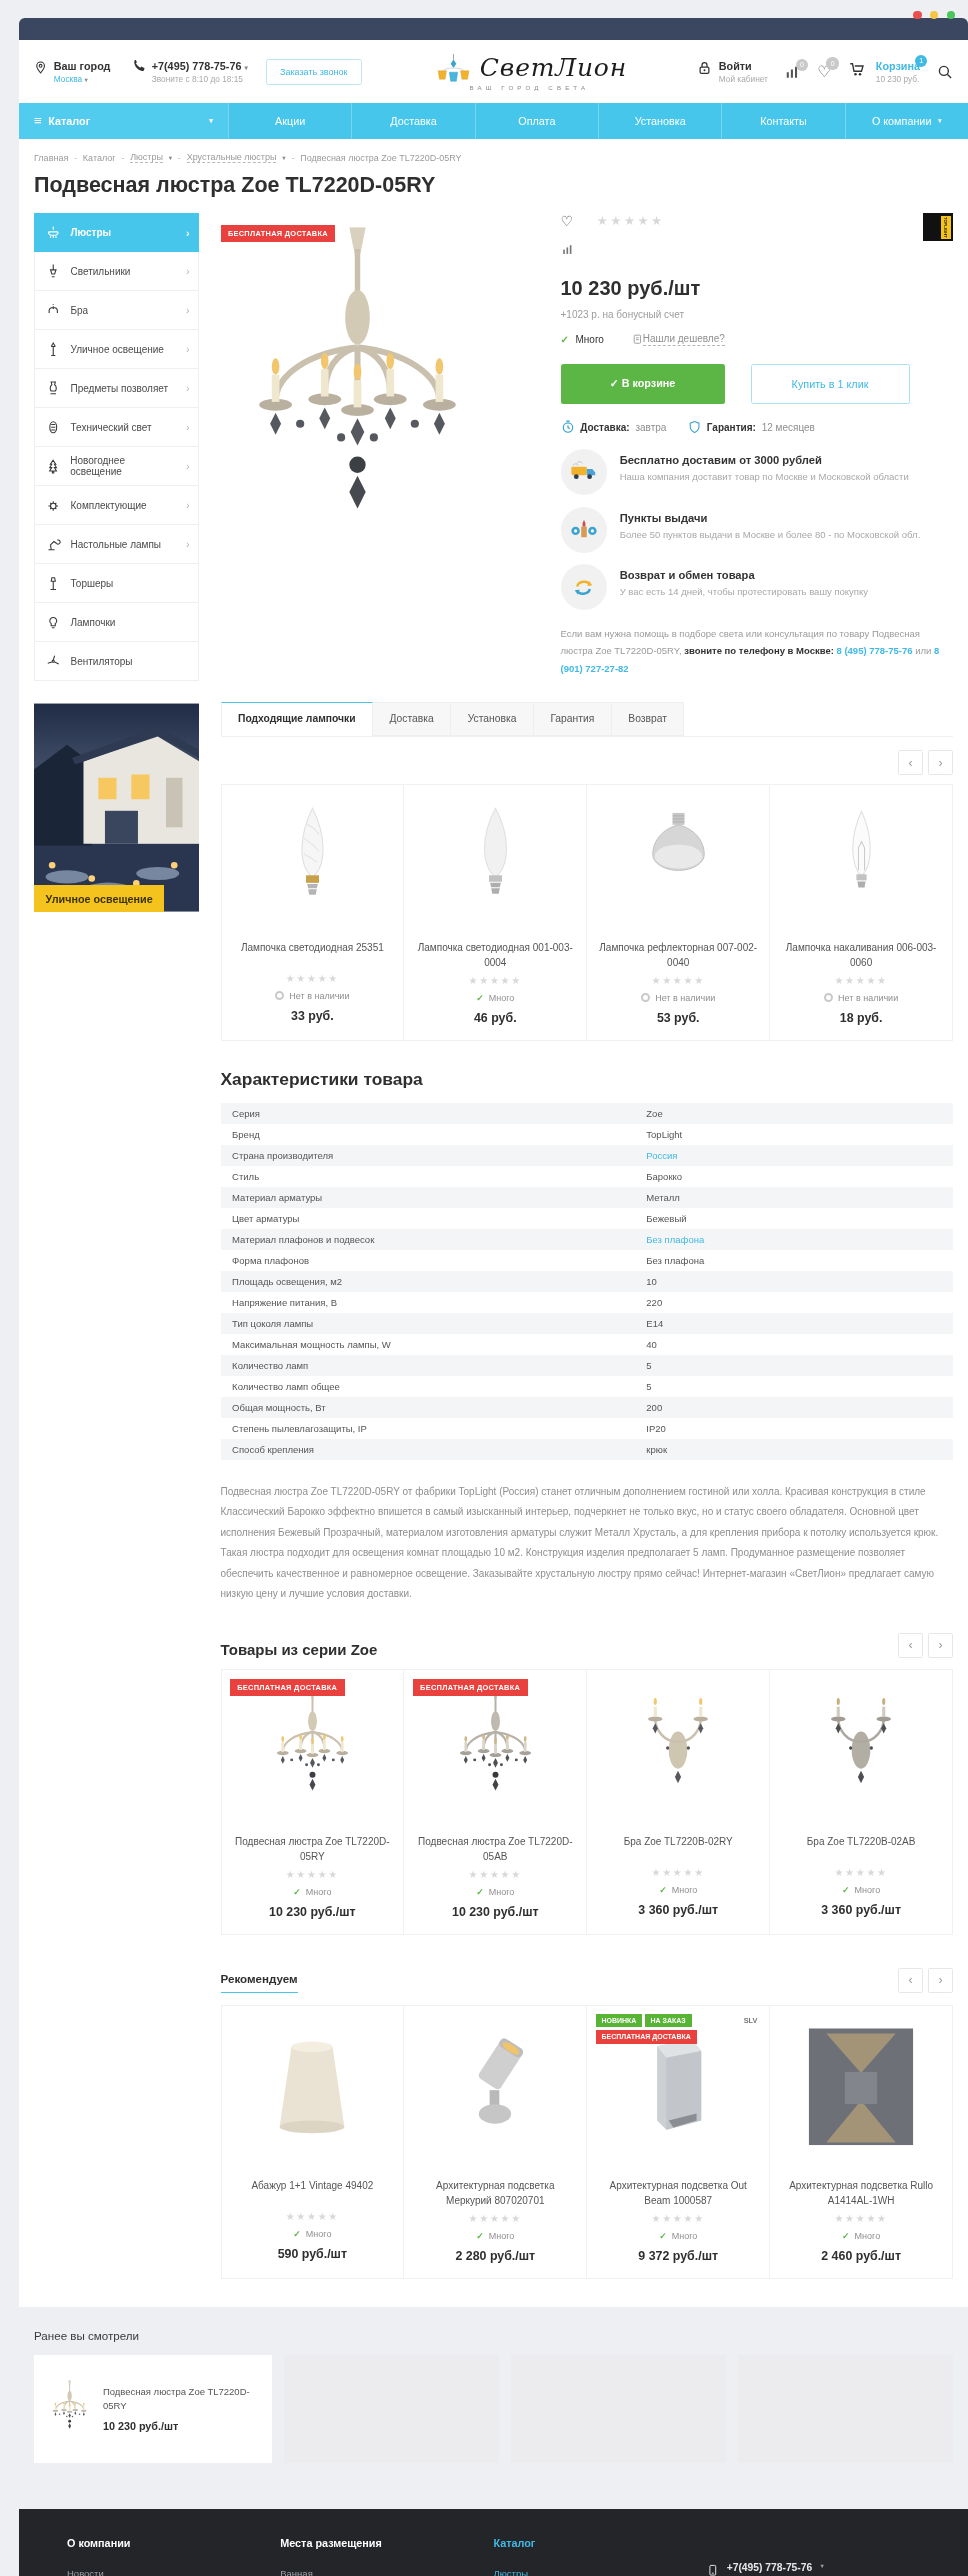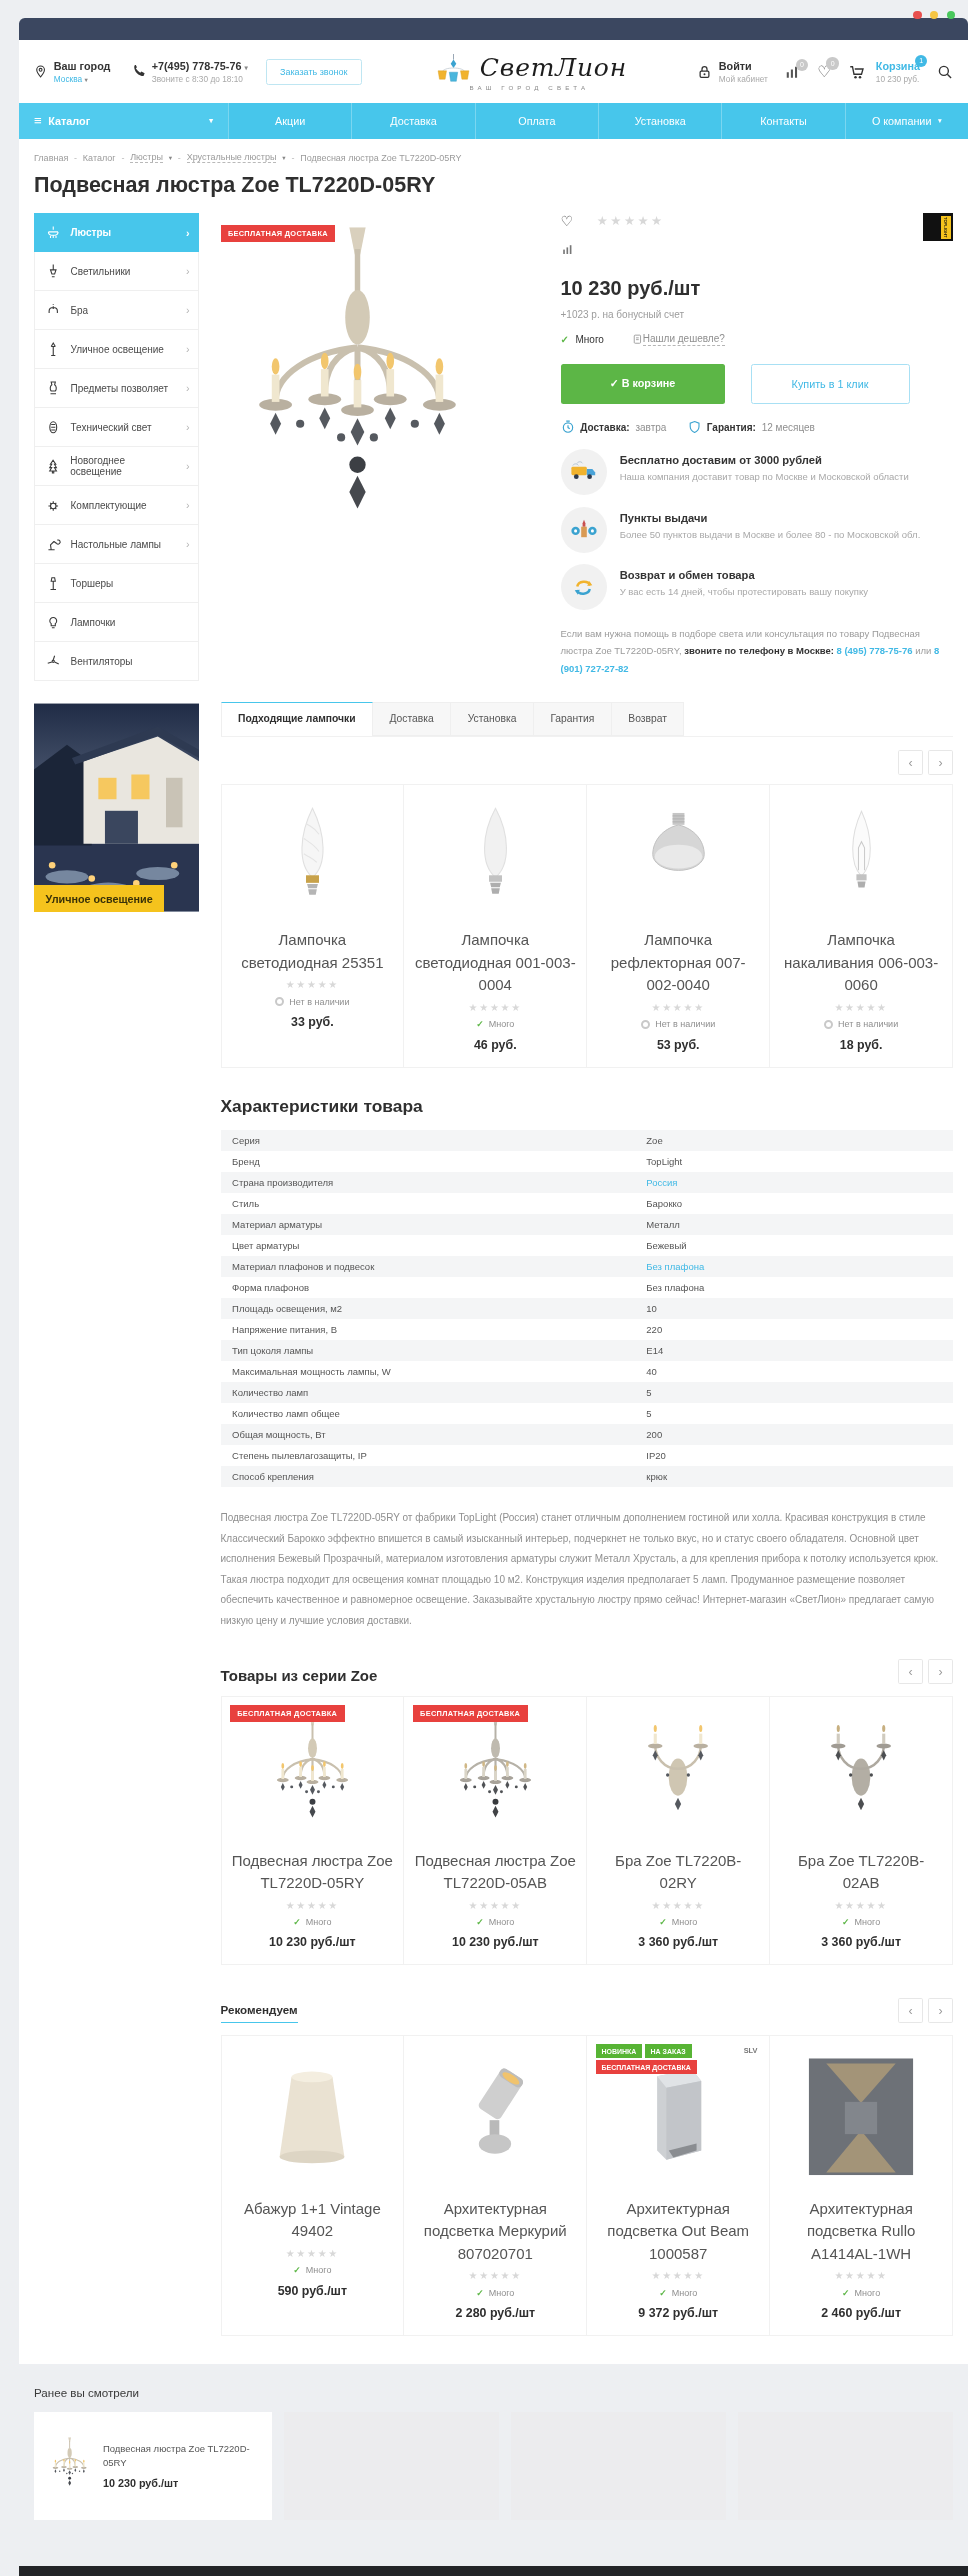--- a/index.html
+++ b/index.html
@@ -6,21 +6,21 @@
   html,body{width:968px}
   body{height:2576px;overflow:hidden;background:#edeff2;font-family:"Liberation Sans",sans-serif;color:#333;font-size:10px}
   .frame{position:relative;margin-left:19px;width:949px}
   
   .topbar{margin-top:18px;height:21.5px;background:#3b4760;border-radius:5.8px 5.8px 0 0;position:relative}
   .dots{position:absolute;right:13.2px;top:-7.4px;display:flex;gap:8.3px}
   .dot{width:8.3px;height:8.3px;border-radius:50%}
   
   .site{background:#fff}
   .hdr{display:flex;align-items:center;padding:10.8px 15px 9px;height:63px}
-  .hgrp{display:flex;align-items:center;gap:6.6px}
+  .hgrp{display:flex;align-items:flex-start;gap:6.6px}
   .icn{flex:0 0 auto;color:#3a3a3a}
   .hl1{font-size:10.8px;font-weight:bold;color:#333;white-space:nowrap}
   .hl2{font-size:8.3px;color:#a9a9a9;margin-top:2.5px;white-space:nowrap}
   .blue{color:#41b9e5}
   .caret{font-size:6.6px;color:#888}
   .cb-btn{border:0.8px solid #bfe6f2;color:#41b9e5;font-size:9px;padding:7.4px 13.2px;border-radius:2.5px;background:#fff;margin-left:18px;white-space:nowrap;cursor:pointer}
   .logo{flex:1;display:flex;flex-direction:column;align-items:center;justify-content:center}
   .logo-top{display:flex;align-items:center;gap:5px}
   .logo-script{font-family:"DejaVu Serif",serif;font-style:italic;font-size:25px;color:#1d1d1d;letter-spacing:0.8px}
   .logo-tag{font-size:6.2px;letter-spacing:4.1px;color:#8a8a8a;margin-top:1.7px}
@@ -88,21 +88,21 @@
   .tabs{display:flex;margin-top:25px;border-bottom:0.8px solid #f1f1f1}
   .tab{background:#f7f7f7;border:0.8px solid #efefef;border-left:none;padding:10.8px 16.5px;font-size:10.3px;color:#555;cursor:pointer}
   .tab.active{background:#fff;border-top:1.7px solid #47c6eb;border-left:0.8px solid #efefef;border-bottom:none;font-weight:bold;color:#2f2f2f}
   .arrows{display:flex;gap:5px;justify-content:flex-end;margin:13.2px 0 8.3px}
   .arr{width:25px;height:25px;border:0.8px solid #e7e7e7;border-radius:1.7px;color:#9a9a9a;font-size:12.4px;display:flex;align-items:center;justify-content:center;cursor:pointer;background:#fff}
   
   .cards{display:flex}
   .card{flex:1;border:0.8px solid #f1f1f1;margin-left:-0.8px;background:#fff;padding:11.6px 10px 15px;text-align:center;position:relative;cursor:pointer}
   .card:first-child{margin-left:0}
   .c-img{height:124px;display:flex;align-items:center;justify-content:center}
-  .c-name{font-size:15px;color:#555;line-height:1.5;min-height:28px;margin-top:9px}
+  .c-name{font-size:10px;color:#555;line-height:1.5;min-height:28px;margin-top:20px}
   .c-stars{color:#d8d8d8;font-size:10px;letter-spacing:1.7px;margin-top:5px}
   .c-av{display:flex;align-items:center;justify-content:center;gap:5px;font-size:9px;color:#8f8f8f;margin-top:6.6px}
   .oos{width:9px;height:9px;border-radius:50%;border:2.5px solid #c9c9c9;display:inline-block}
   .c-price{font-size:12.4px;font-weight:bold;color:#2f2f2f;margin-top:8.3px}
   .card .fd-badge{top:8.3px;left:8.3px}
   .gbadges{position:absolute;top:8.3px;left:8.3px;text-align:left;z-index:2}
   .gb{display:inline-block;background:#57b434;color:#fff;font-size:7px;font-weight:bold;padding:3.3px 5.8px;margin-right:2.5px}
   .rb{display:inline-block;background:#e8413e;color:#fff;font-size:7px;font-weight:bold;padding:3.3px 5.8px;margin-top:2.5px}
   .slv{position:absolute;top:10px;right:11.6px;font-size:7.4px;color:#777;font-weight:bold}
   
@@ -272,21 +272,21 @@
           <div class="hl1">Ваш город</div>
           <div class="hl2"><span class="blue">Москва</span> <span class="caret">▾</span></div>
         </div>
       </div>
       <div class="hgrp" style="margin-left:21.5px">
         <svg class="icn" width="13.2" height="13.2" viewBox="0 0 24 24">
             <path d="M4 3c0 9 8 17 17 17l2-5-6-3-2 2c-3-2-6-5-8-8l2-2-3-6z" fill="#333"></path>
           </svg>
         <div>
           <div class="hl1"><span>+7(495) 778-75-76</span> <span class="caret">▾</span></div>
-          <div class="hl2">Звоните с 8:30 до 18:10</div>
+          <div class="hl2">Звоните с 8:10 до 18:15</div>
         </div>
       </div>
       <button class="cb-btn">Заказать звонок</button>
 
       <div class="logo">
         <div class="logo-top">
           <svg width="43" height="28" viewBox="0 0 60 40">
             <path d="M30 0v8" stroke="#9aa7b5" stroke-width="1.5"></path>
             <path d="M30 8l-4 6 4 6 4-6z" fill="#3ba3d0"></path>
             <path d="M30 20c-8 0-16 2-16 6M30 20c8 0 16 2 16 6" stroke="#b9c3cc" fill="none"></path>

